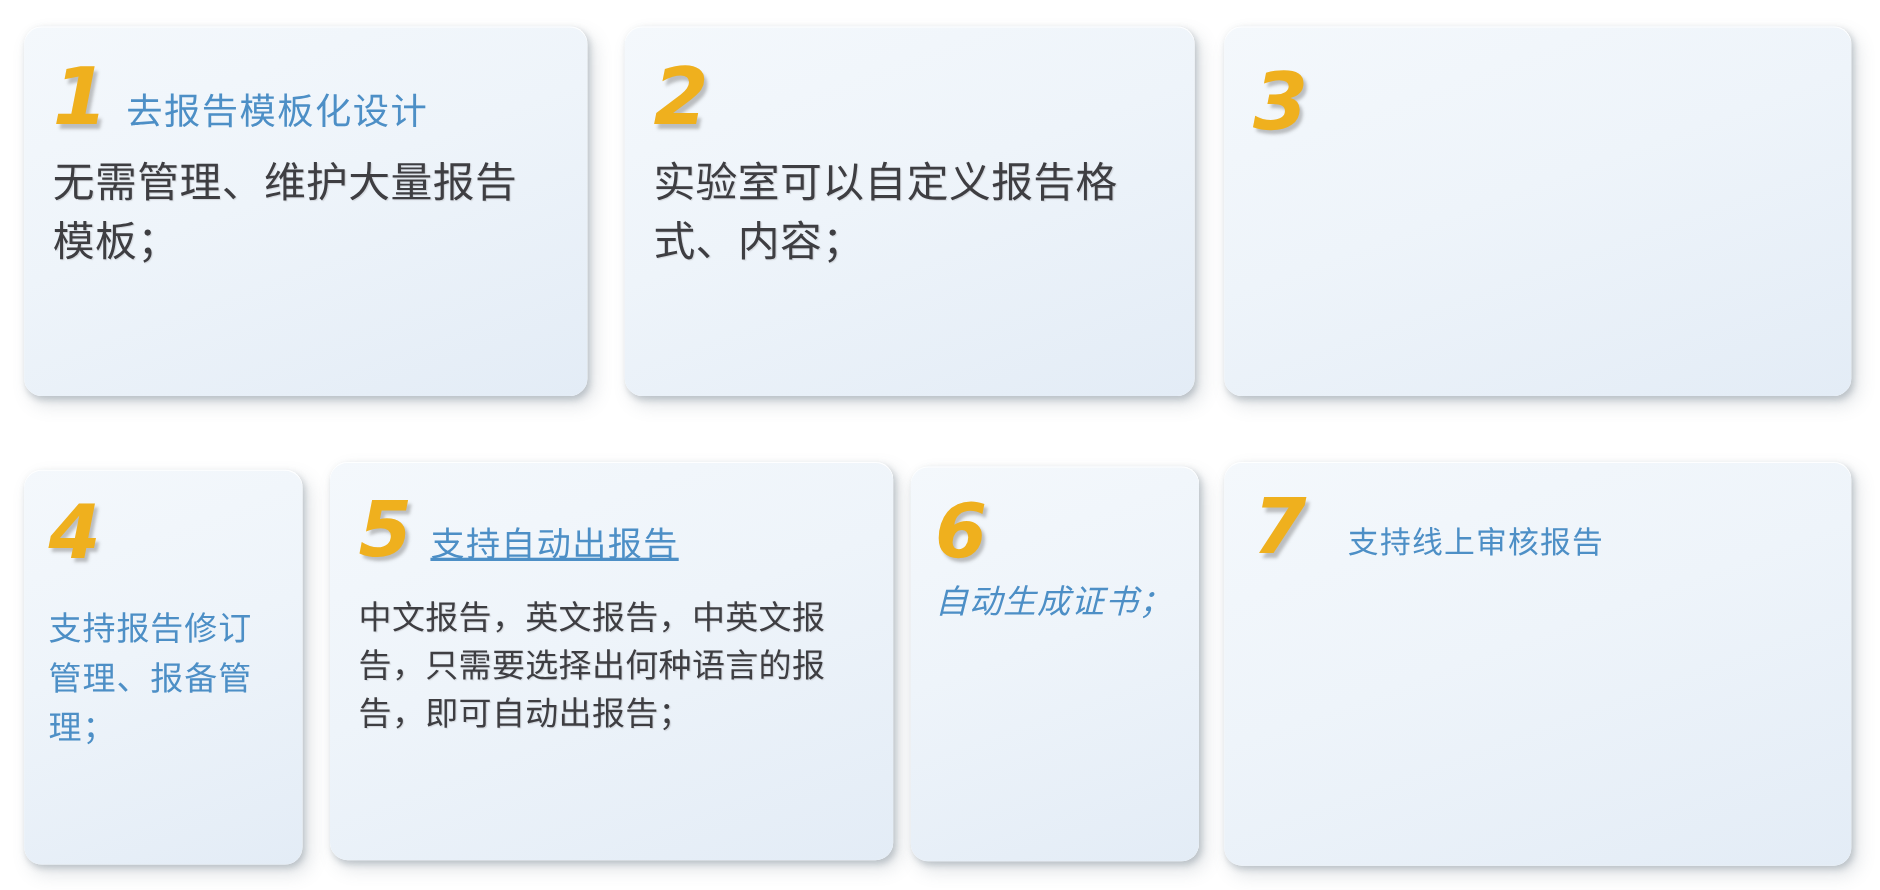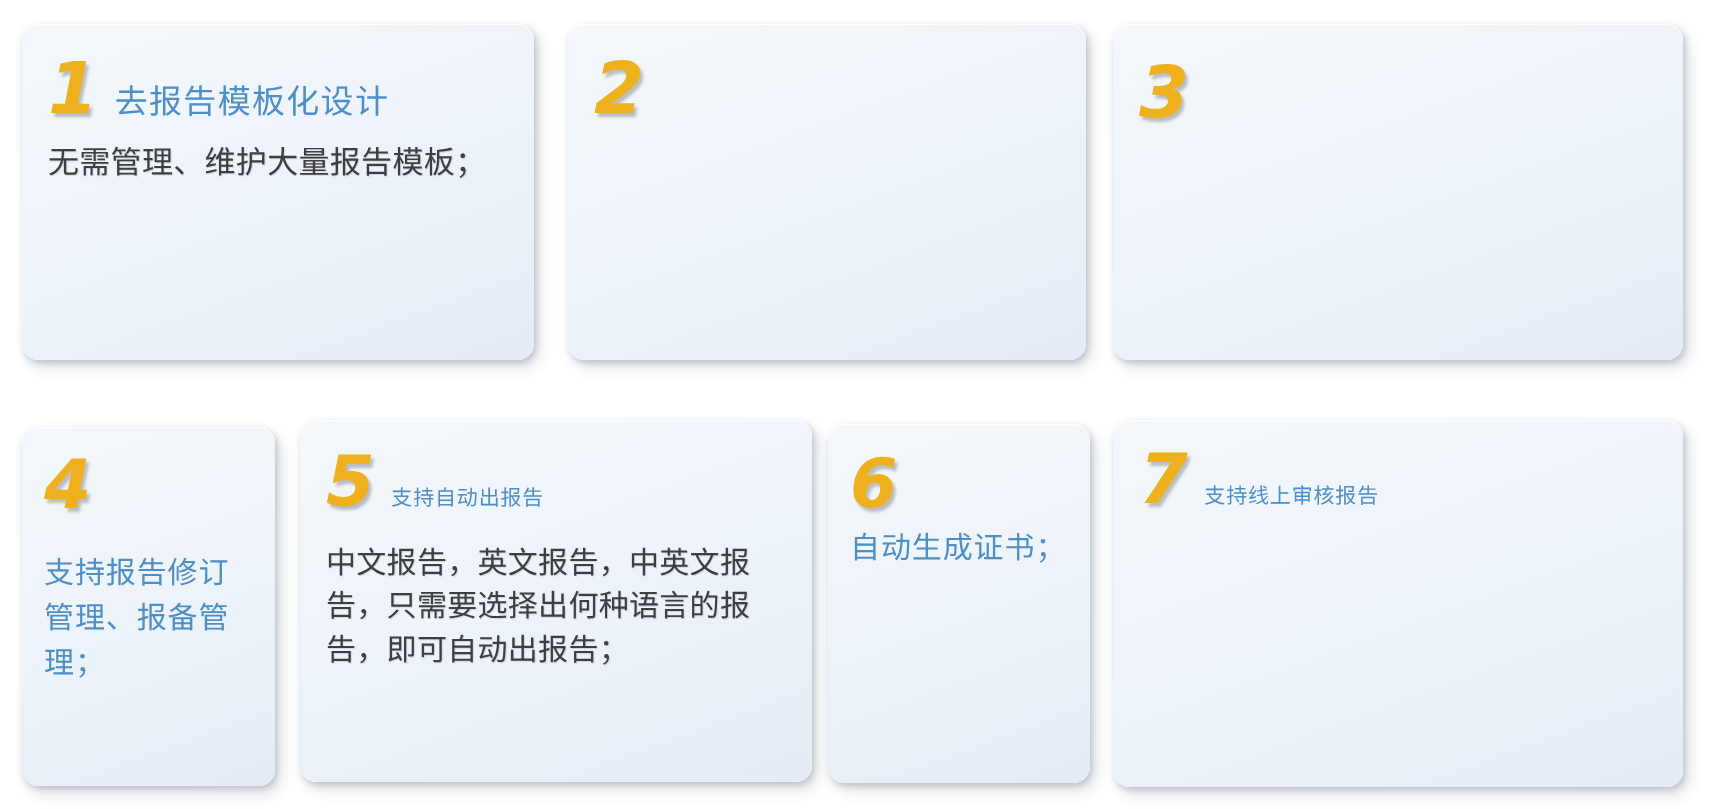--- a/index.html
+++ b/index.html
@@ -70,21 +70,21 @@
     color: #4d8fc6;
     letter-spacing: 0.04em;
     line-height: 1.15;
     flex: 0 1 auto;
   }
 
   
   .body-text {
     margin-top: 18px;
     font-family: "DejaVu Serif", "Liberation Serif", serif;
-    font-size: 31px;
+    font-size: 38px;
     line-height: 1.42;
     color: #3e3e42;
     letter-spacing: 0.01em;
     text-shadow: 1px 1px 1px rgba(160,160,165,0.35);
   }
   .body-text.blue {
     font-family: "DejaVu Sans", "Liberation Sans", sans-serif;
     color: #4d8fc6;
     text-shadow: none;
     letter-spacing: 0.03em;
@@ -109,25 +109,25 @@
   #card-6 .card-inner { padding: 28px 18px 16px 22px; }
   #card-7 .card-inner { padding: 26px 20px 16px 26px; }
   #card-5 .card-inner { padding: 28px 20px 16px 26px; }
 
   #card-4 .num { font-size: 68px; }
   #card-6 .num { font-size: 68px; }
   #card-5 .num { font-size: 70px; }
   #card-7 .num { font-size: 70px; }
 
   #card-4 .body-text { font-size: 30px; margin-top: 32px; }
-  #card-6 .body-text { font-size: 30px; }
+  #card-6 .body-text { font-size: 30px; font-style: italic; }
   #card-5 .body-text { font-size: 30px; line-height: 1.45; }
   #card-7 .body-text { font-size: 30px; line-height: 1.40; }
-  #card-7 .title { font-size: 21px; }
-  #card-5 .title { font-size: 21px; }
+  #card-7 .title { font-size: 28px; margin-left: 21px; }
+  #card-5 .title { font-size: 31px; text-decoration: underline; }
 </style>
 </head>
 <body>
 
 <div id="stage">
 
   <div class="card" id="card-1">
     <div class="card-inner">
       <div class="head">
         <span class="num">1</span>
@@ -135,20 +135,21 @@
       </div>
       <div class="body-text">无需管理、维护大量报告模板；</div>
     </div>
   </div>
 
   <div class="card" id="card-2">
     <div class="card-inner">
       <div class="head">
         <span class="num">2</span>
       </div>
+      <div class="body-text">实验室可以自定义报告格式、内容；</div>
     </div>
   </div>
 
   <div class="card" id="card-3">
     <div class="card-inner">
       <div class="head no-title">
         <span class="num">3</span>
       </div>
     </div>
   </div>

